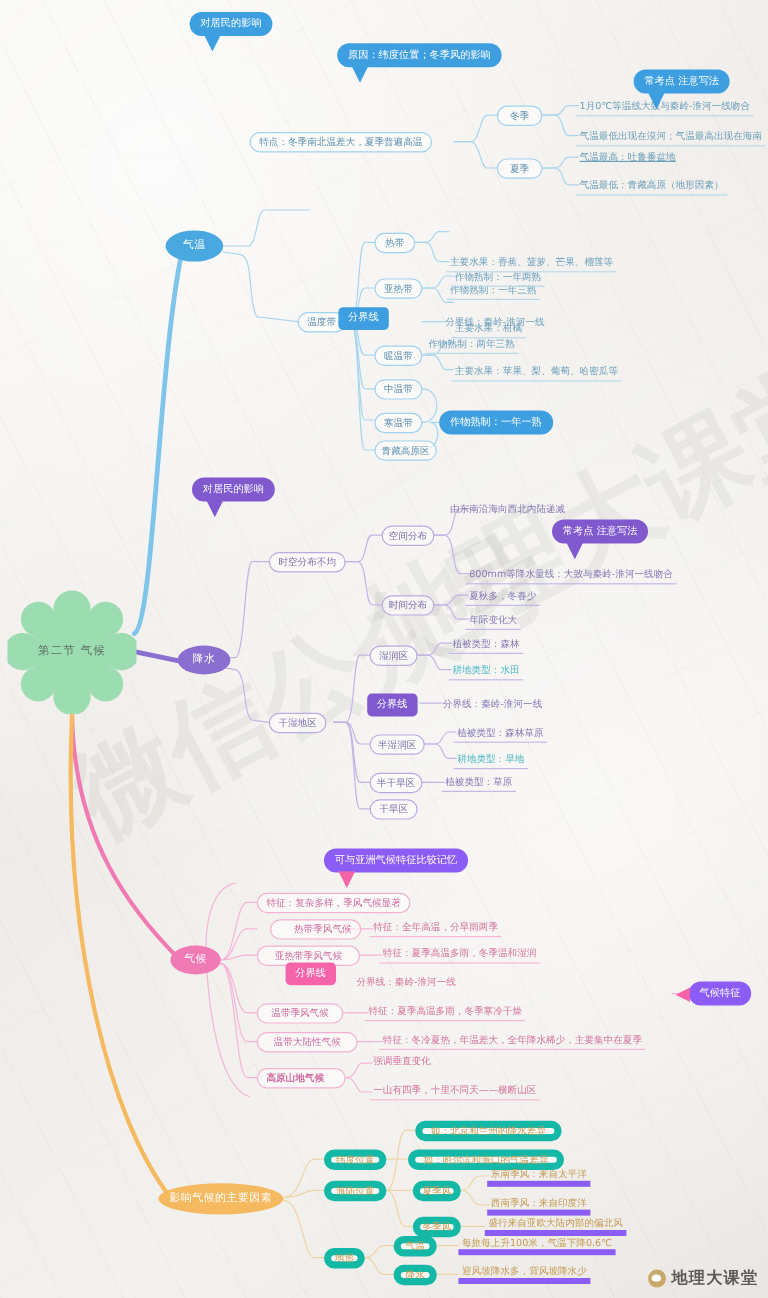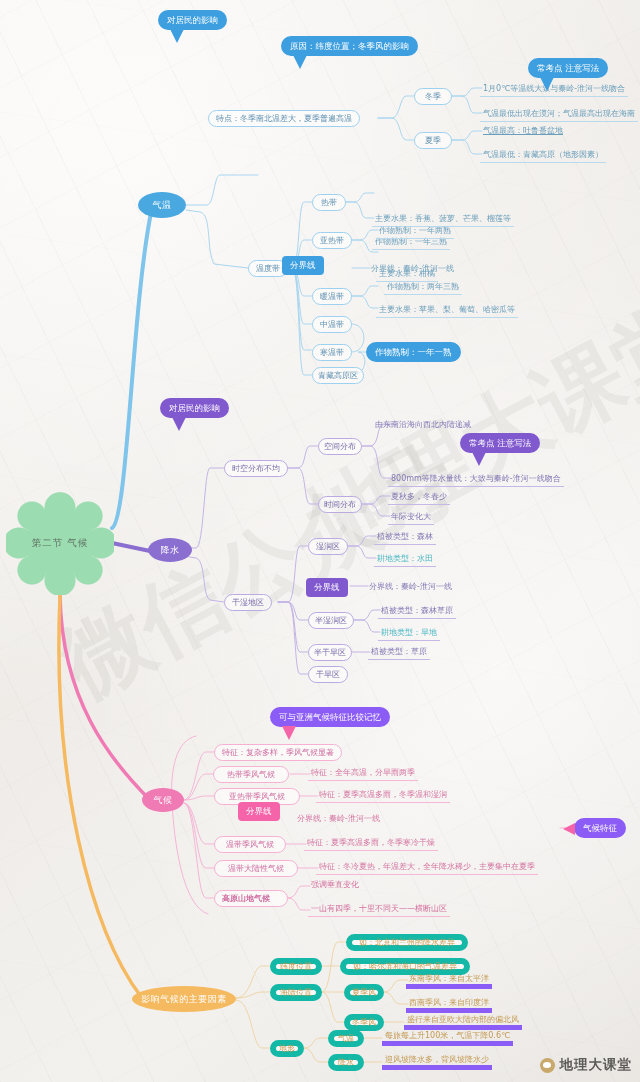--- a/index.html
+++ b/index.html
@@ -330,21 +330,21 @@
 <div class="node badge blue" style="left:282px; top:256px;">
   <span>分界线</span>
 </div>
 <div class="node leaf blue nb" style="left:368px; top:262px;">
   <span>分界线：秦岭-淮河一线</span>
 </div>
 
 <div class="node pill blue" style="left:312px; top:288px; width:40px; justify-content:center;">
   <span>暖温带</span>
 </div>
-<div class="node leaf blue" style="left:384px; top:280px;">
+<div class="node leaf blue" style="left:354px; top:280px;">
   <span>作物熟制：两年三熟</span>
 </div>
 <div class="node leaf blue" style="left:376px; top:303px;">
   <span>主要水果：苹果、梨、葡萄、哈密瓜等</span>
 </div>
 
 <div class="node pill blue" style="left:312px; top:316px; width:40px; justify-content:center;">
   <span>中温带</span>
 </div>
 <div class="node pill blue" style="left:312px; top:344px; width:40px; ">
@@ -445,21 +445,21 @@
 </div>
 
 <div class="node callout pink tail-left" style="left:574px; top:818px;">
   <span>气候特征</span>
 </div>
 
 <div class="node pill pink" style="left:214px; top:744px;">
   <span>特征：复杂多样，季风气候显著</span>
 </div>
 
-<div class="node pill pink" style="left:213px; top:766px; width:76px; justify-content:center;">
+<div class="node pill pink" style="left:225px; top:766px; width:76px; justify-content:flex-end;">
   <span>热带季风气候</span>
 </div>
 <div class="node leaf pink" style="left:308px; top:766px;">
   <span>特征：全年高温，分旱雨两季</span>
 </div>
 
 <div class="node pill pink" style="left:214px; top:788px; width:86px; justify-content:center;">
   <span>亚热带季风气候</span>
 </div>
 <div class="node leaf pink" style="left:316px; top:788px;">

